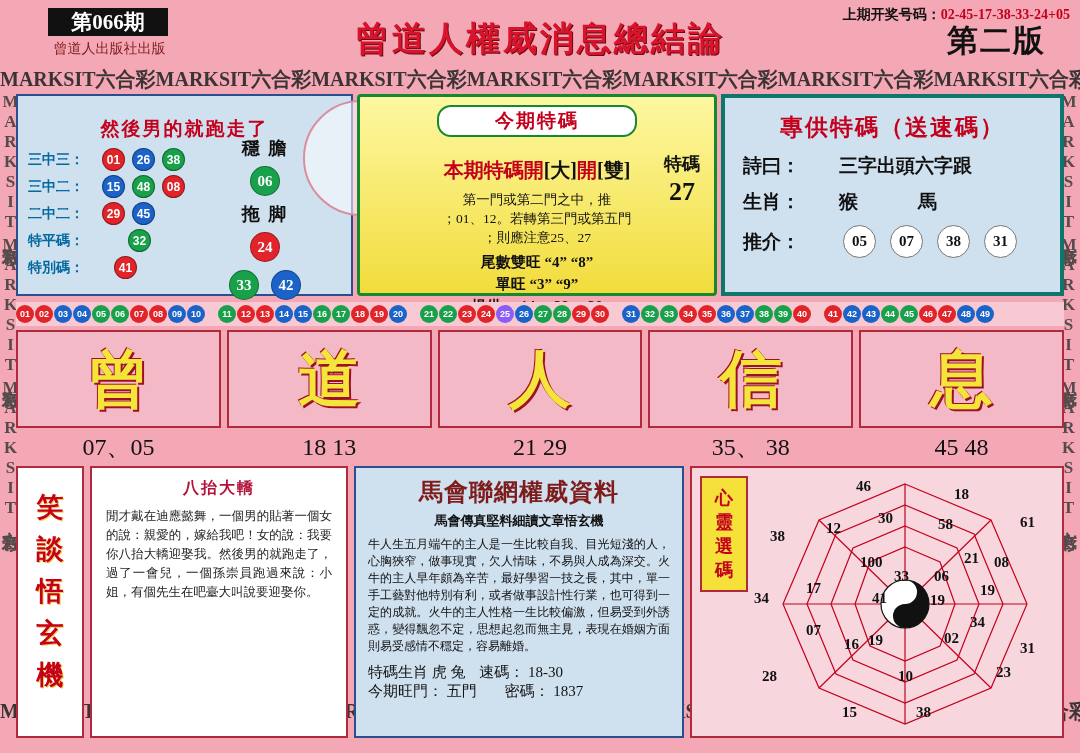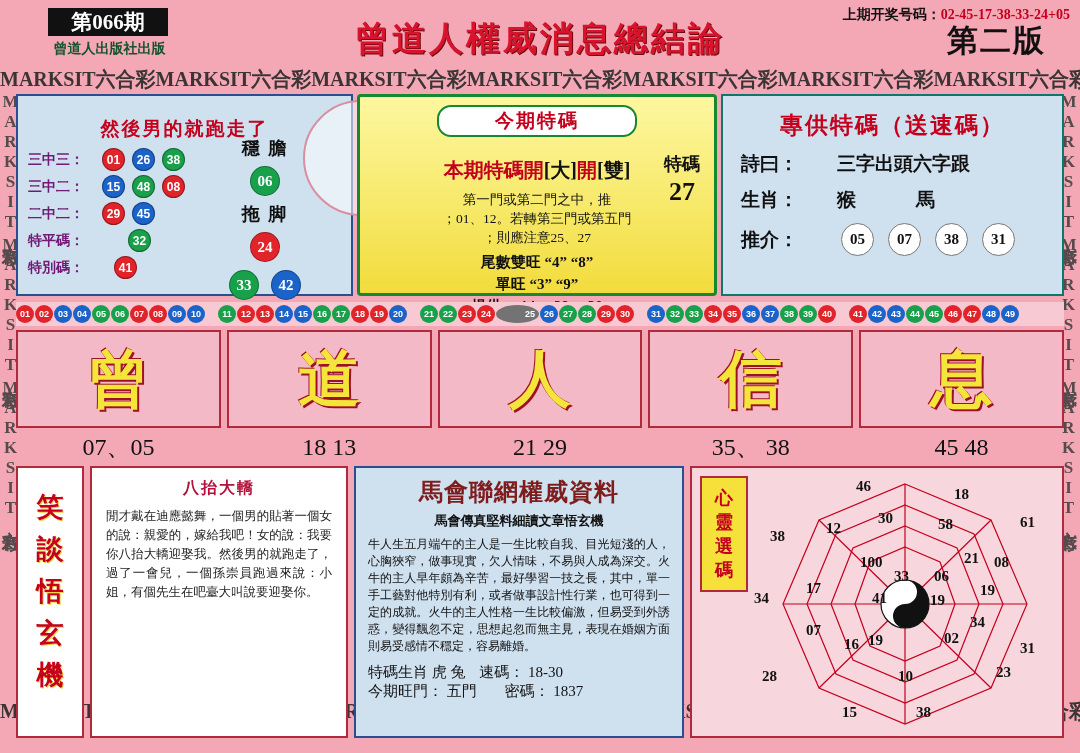--- a/index.html
+++ b/index.html
@@ -37,21 +37,21 @@
   
   .header{position:absolute;left:0;top:0;width:1080px;height:66px;}
   .issue-box{
     position:absolute;left:48px;top:8px;width:120px;height:28px;
     background:#111;color:#fff;font-weight:bold;font-size:21px;
     display:flex;align-items:center;justify-content:center;
     font-family:"Liberation Serif",serif;
   }
   .issue-sub{
     position:absolute;left:22px;top:40px;width:175px;text-align:center;
-    font-size:14px;font-weight:bold;color:#14532d;
+    font-size:14px;font-weight:normal;color:#7f1d1d;
     font-family:"Liberation Serif",serif;
   }
   .main-title{
     position:absolute;left:270px;top:16px;width:540px;text-align:center;
     font-size:34px;font-weight:bold;color:#d8132b;
     font-family:"Liberation Serif","DejaVu Serif",serif;
     letter-spacing:3px;
     text-shadow:1px 1px 0 #6b0a12;
   }
   .lastdraw{
@@ -70,30 +70,30 @@
     left:16px;top:94px;width:337px;height:202px;
     background:#cfe0ef;border:2px solid #2b4f8e;
   }
   .p-mid{
     left:357px;top:94px;width:360px;height:202px;
     background:linear-gradient(180deg,#fdf7a0 0%,#f7e96a 55%,#f2dc3c 100%);
     border:3px solid #15892f;border-radius:4px;
   }
   .p-right{
     left:721px;top:94px;width:343px;height:202px;
-    background:#cfe0ef;border:2px solid #0f766e;
+    background:#cfe0ef;border:4px solid #0f766e;
   }
 
   .pl-title{
     text-align:center;font-size:19px;font-weight:bold;color:#c4001d;
     font-family:"Liberation Serif",serif;margin-top:20px;letter-spacing:2px;
   }
   .pl-rows{position:absolute;left:10px;top:50px;font-family:"Liberation Serif",serif;}
   .pl-row{display:flex;align-items:center;height:27px;}
-  .pl-lab{width:74px;font-size:14px;font-weight:bold;color:#701a75;}
+  .pl-lab{width:74px;font-size:14px;font-weight:bold;color:#0369a1;}
   .ball{
     width:21px;height:21px;border-radius:50%;color:#fff;font-size:12px;
     font-weight:bold;display:inline-flex;align-items:center;justify-content:center;
     margin-right:7px;border:1px solid rgba(0,0,0,.35);
     font-family:"Liberation Sans",sans-serif;
   }
   .b-red{background:#e0242a;}
   .b-blue{background:#1b63c8;}
   .b-green{background:#18a04a;}
 
@@ -365,21 +365,21 @@
         <span class="nball" style="background: rgb(224, 36, 42);">18</span>
         <span class="nball" style="background: rgb(224, 36, 42);">19</span>
         <span class="nball" style="background: rgb(27, 99, 200);">20</span>
       </div>
       <div class="segspace"></div>
       <div class="numseg">
         <span class="nball" style="background: rgb(24, 160, 74);">21</span>
         <span class="nball" style="background: rgb(24, 160, 74);">22</span>
         <span class="nball" style="background: rgb(224, 36, 42);">23</span>
         <span class="nball" style="background: rgb(224, 36, 42);">24</span>
-        <span class="nball" style="background: #737373; padding-left: 25px;">25</span>
+        <span class="nball" style="background: #8b5cf6;">25</span>
         <span class="nball" style="background: rgb(27, 99, 200);">26</span>
         <span class="nball" style="background: rgb(24, 160, 74);">27</span>
         <span class="nball" style="background: rgb(24, 160, 74);">28</span>
         <span class="nball" style="background: rgb(224, 36, 42);">29</span>
         <span class="nball" style="background: rgb(224, 36, 42);">30</span>
       </div>
       <div class="segspace"></div>
       <div class="numseg">
         <span class="nball" style="background: rgb(27, 99, 200);">31</span>
         <span class="nball" style="background: rgb(24, 160, 74);">32</span>

